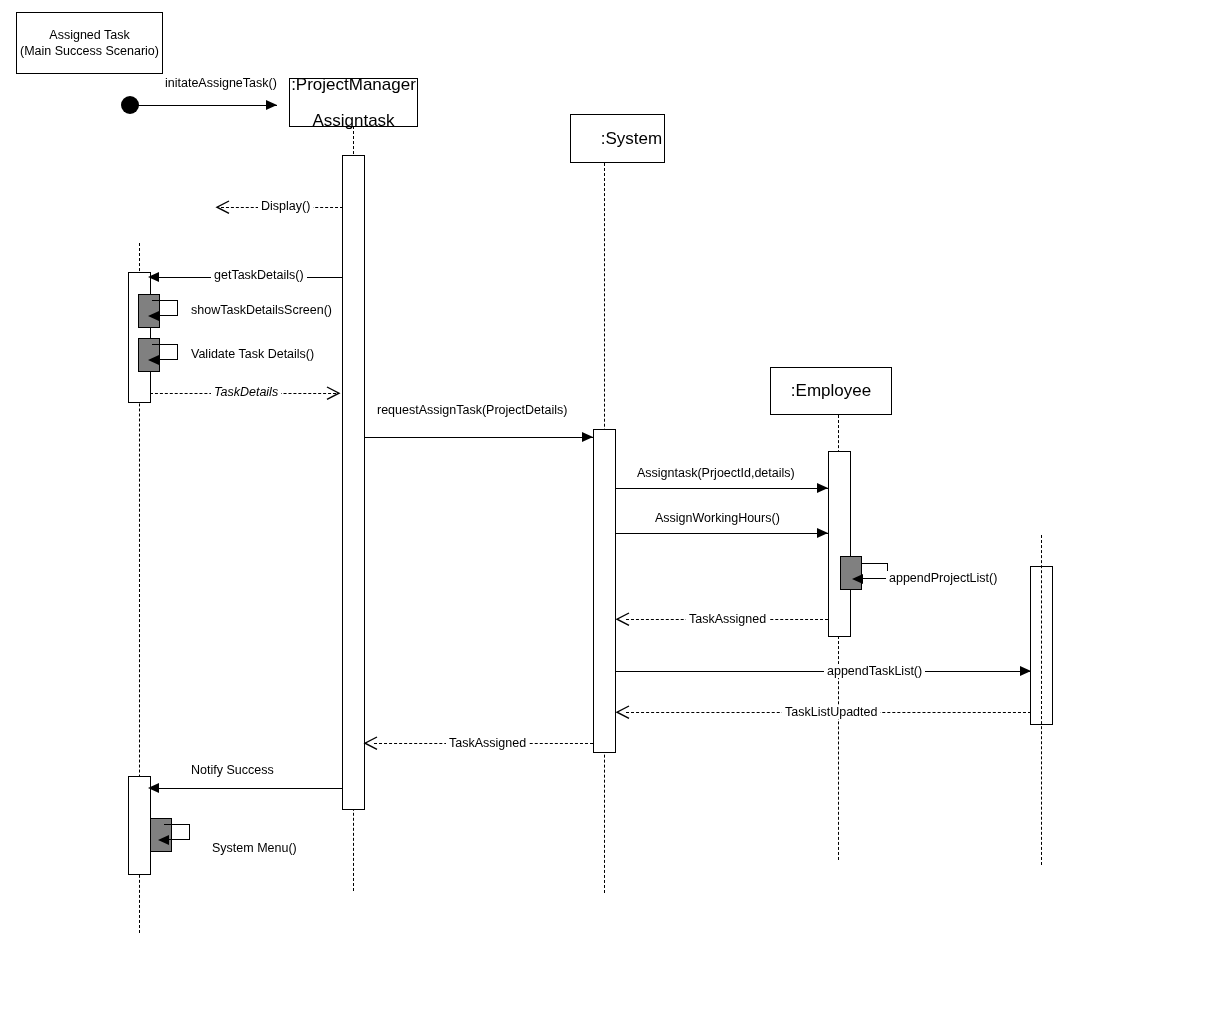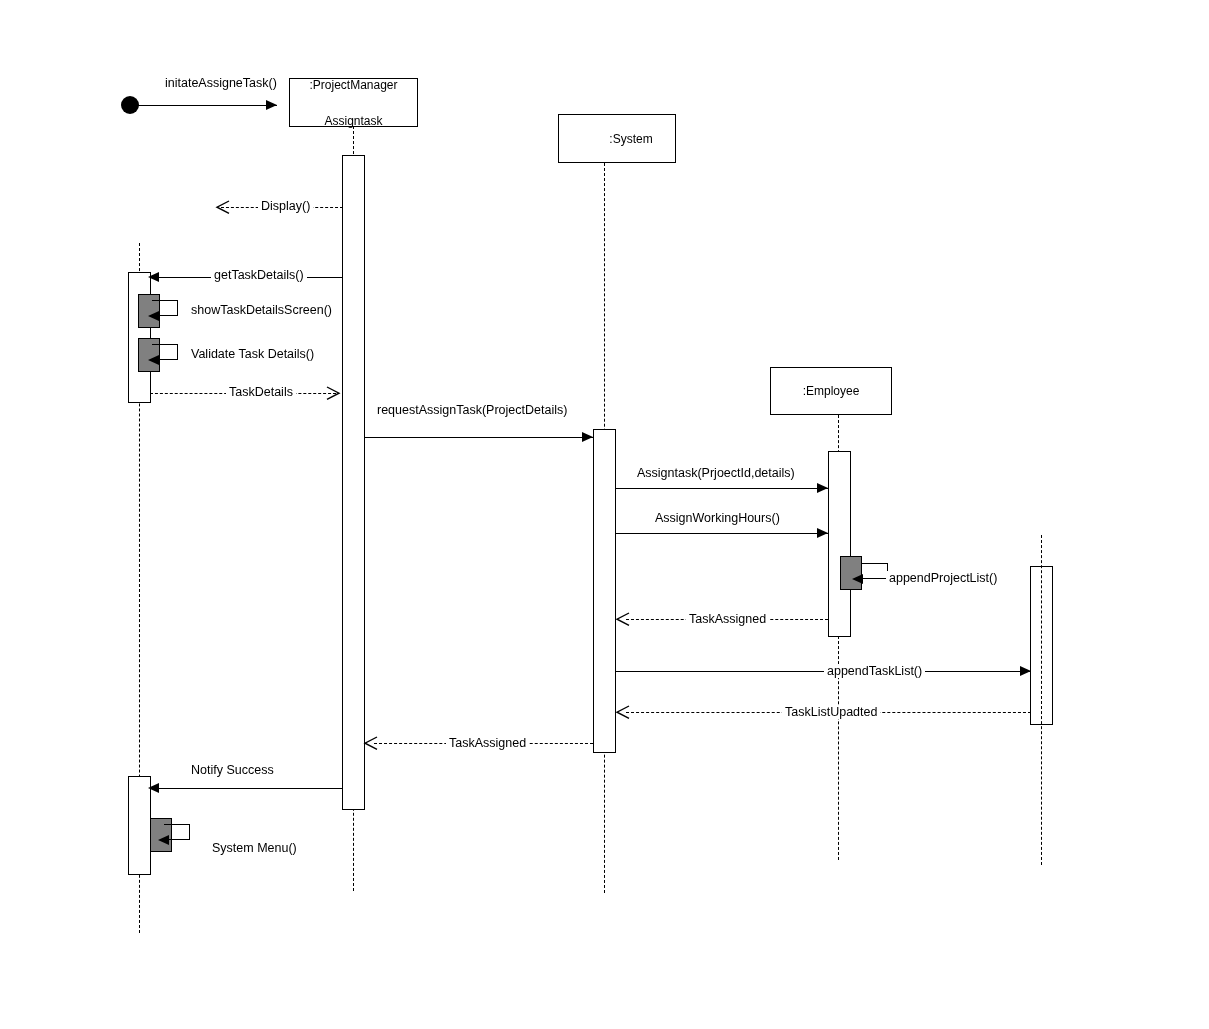--- a/index.html
+++ b/index.html
@@ -34,21 +34,21 @@
   }
   .obj-box {
     position: absolute;
     box-sizing: border-box;
     border: 1px solid #000;
     background: #fff;
     display: flex;
     flex-direction: column;
     align-items: center;
     justify-content: center;
-    font-size: 12px;
+    font-size: 17px;
     line-height: 16px;
     text-align: right;
     z-index: 5;
     gap: 20px;
   }
   .lifeline {
     position: absolute;
     width: 0;
     border-left: 1px dashed #000;
     z-index: 1;
@@ -120,34 +120,38 @@
     border-bottom: 1.8px solid #000;
     border-left: none;
     z-index: 7;
   }
 </style>
 </head>
 <body>
 
 <div id="diagram-root">
 
+  <div class="frame-title" style="left:16px; top:12px; width:147px; height:62px;">
+    <span>Assigned Task</span>
+    <span>(Main Success Scenario)</span>
+  </div>
 
   <div class="lifeline" style="left:139px; top:243px; height:690px;"></div>
   <div class="lifeline" style="left:353px; top:126px; height:765px;"></div>
   <div class="lifeline" style="left:604px; top:163px; height:730px;"></div>
   <div class="lifeline" style="left:838px; top:415px; height:445px;"></div>
   <div class="lifeline" style="left:1041px; top:535px; height:330px;"></div>
 
   <div class="obj-box" style="left:289px; top:78px; width:129px; height:49px;">
     <span>:ProjectManager</span>
     <span>Assigntask</span>
   </div>
 
 
-  <div class="obj-box" style="left:558px; top:114px; width:118px; height:49px;padding-left:28px;">
+  <div class="obj-box" style="left:570px; top:114px; width:95px; height:49px;padding-left:28px;">
     <span>:System</span>
   </div>
 
   <div class="obj-box" style="left:770px; top:367px; width:122px; height:48px;">
     <span>:Employee</span>
   </div>
 
 
   <div class="activation" style="left:342px; top:155px; width:23px; height:655px;"></div>
 
@@ -190,21 +194,21 @@
   <div class="selfloop" style="left:152px; top:344px; width:26px; height:16px;"></div>
   <div class="arrow-filled left" style="left:148px; top:354.5px;"></div>
   <div class="msg-label" style="left:188px; top:347px;">Validate Task Details()</div>
 
   <div class="msg-line dashed" style="left:150px; top:393px; width:186px;"></div>
   <div class="arrow-open" style="left:326px; top:387px;">
     <svg width="14" height="13" viewBox="0 0 14 13">
         <polyline points="1,0 13,6.2 1,12.4" fill="none" stroke="#000" stroke-width="1.4"></polyline>
       </svg>
   </div>
-  <div class="msg-label" style="left:226px; top:385px;">TaskDetails</div>
+  <div class="msg-label" style="left:211px; top:385px;font-style:italic;">TaskDetails</div>
 
   <div class="msg-line solid" style="left:364px; top:437px; width:229px;"></div>
   <div class="arrow-filled right" style="left:582px; top:431.5px;"></div>
   <div class="msg-label" style="left:374px; top:403px;">requestAssignTask(ProjectDetails)</div>
 
   <div class="msg-line solid" style="left:615px; top:488px; width:213px;"></div>
   <div class="arrow-filled right" style="left:817px; top:482.5px;"></div>
   <div class="msg-label" style="left:634px; top:466px;">Assigntask(PrjoectId,details)</div>
 
   <div class="msg-line solid" style="left:615px; top:533px; width:213px;"></div>

